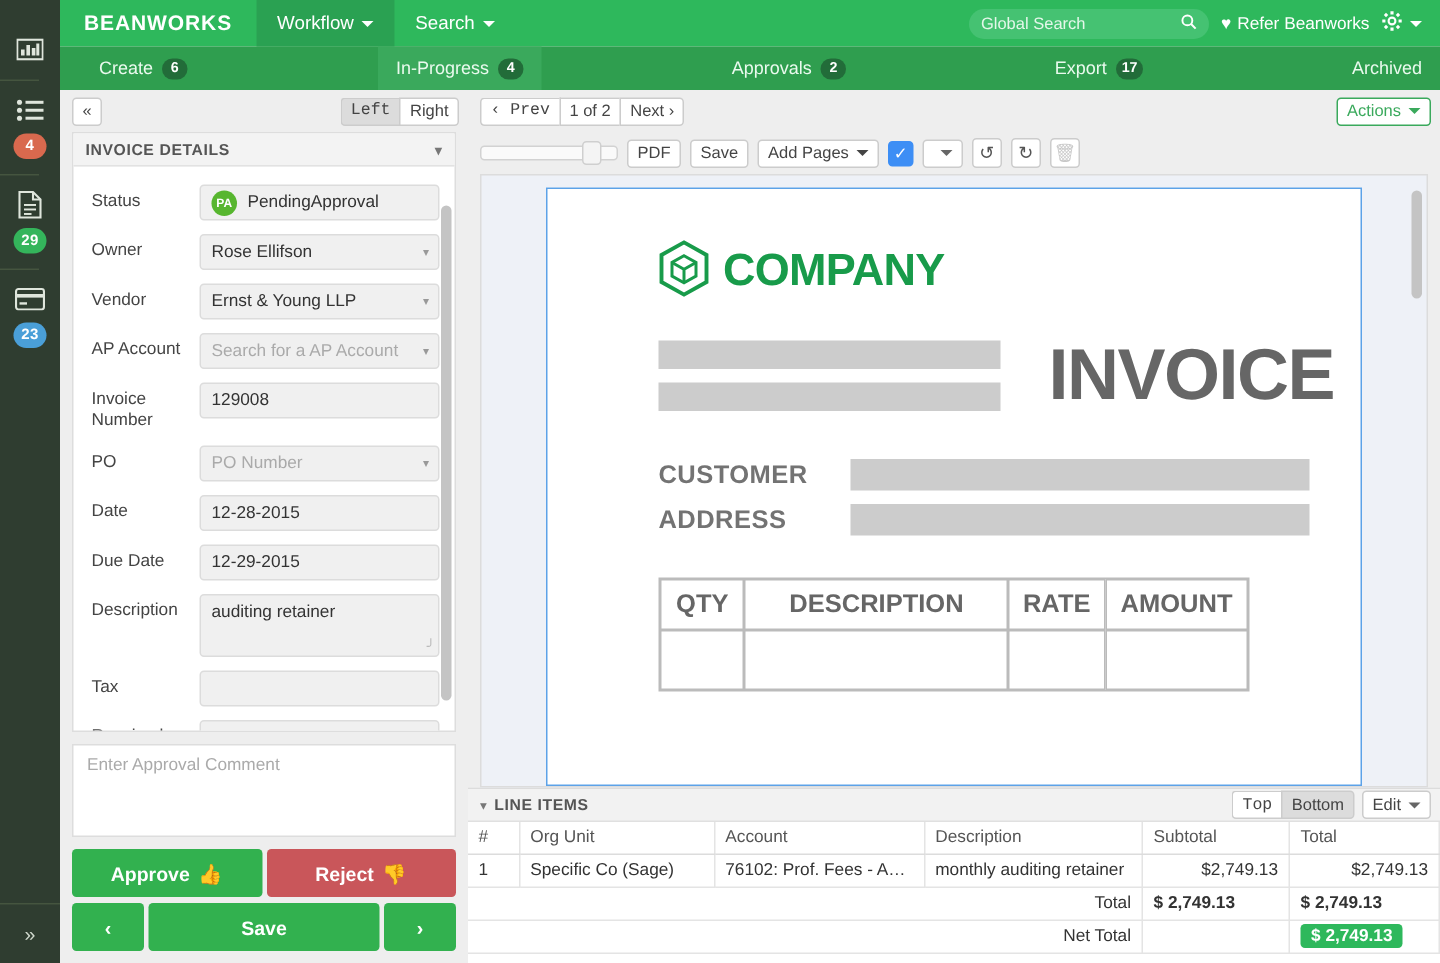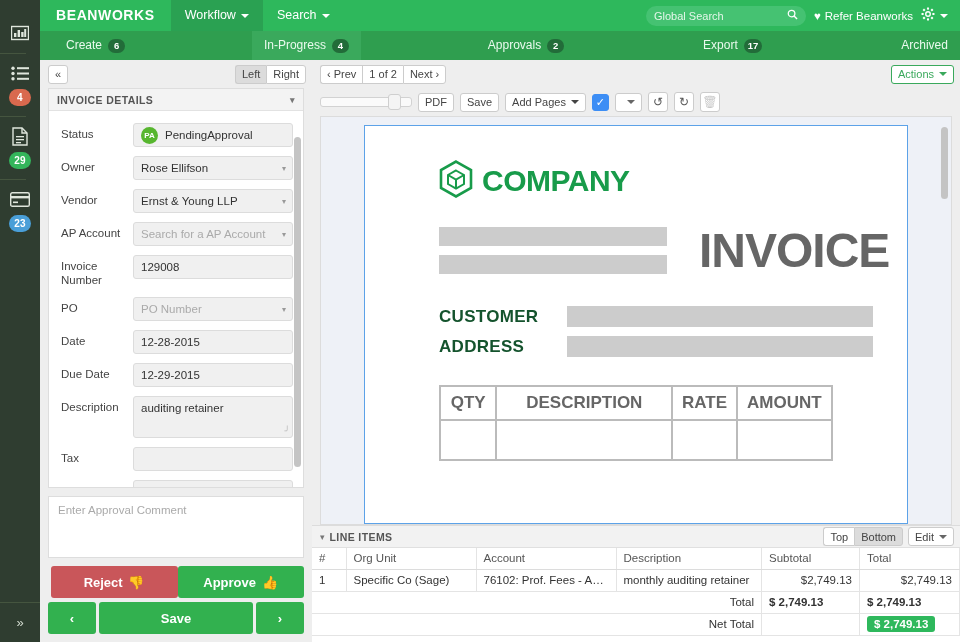--- a/index.html
+++ b/index.html
@@ -94,21 +94,21 @@
   }
   .btn {
     border: 1px solid #ccc; background: #fff; border-radius: 3px;
     font-size: 11.5px; color: #444; height: 20px; padding: 0 7px;
     display: flex; align-items: center; justify-content: center; white-space: nowrap;
   }
   .btn.sm { height: 19px; padding: 0 6px; font-size: 11px; }
   .btn.active { background: #dcdcdc; }
   .btn-group { display: flex; }
   .btn-group .btn { border-radius: 0; border-right-width: 0; }
-  .btn-group .btn:first-child { border-radius: 3px 0 0 3px; }
+  .btn-group .btn:first-child { border-radius: 3px 0 0 3px; font-family: Liberation Mono, monospace; }
   .btn-group .btn:last-child { border-radius: 0 3px 3px 0; border-right-width: 1px; }
 
   .lp-card {
     background: #fff; border: 1px solid #ddd; margin: 0 8px; flex: 1;
     display: flex; flex-direction: column; min-height: 0; position: relative;
   }
   .lp-head {
     height: 22px; background: #f3f3f3; border-bottom: 1px solid #e2e2e2;
     display: flex; align-items: center; padding: 0 8px; font-size: 10.5px;
     font-weight: bold; color: #555; letter-spacing: .4px; flex: 0 0 22px;
@@ -178,21 +178,21 @@
     width: 544px; background: #fff; border: 1px solid #5ca2e8; margin-top: 8px;
     padding: 22px 26px; position: relative;
   }
   .doc-logo { display: flex; align-items: center; gap: 9px; margin: 12px 0 26px 48px; }
   .doc-logo .name { font-size: 30px; font-weight: bold; color: #189b4a; letter-spacing: -.5px; }
   .doc-head { display: flex; align-items: center; margin: 0 0 32px 48px; }
   .doc-bars { display: flex; flex-direction: column; gap: 9px; }
   .bar { width: 228px; height: 19px; background: #cccccc; }
   .doc-title { font-size: 48px; font-weight: bold; color: #666; letter-spacing: -1px; margin-left: 32px; line-height: .9; }
   .doc-field { display: flex; align-items: center; margin: 0 0 9px 48px; }
-  .doc-field .lab { width: 128px; font-size: 17px; font-weight: bold; color: #14532d; letter-spacing: .3px; }
+  .doc-field .lab { width: 128px; font-size: 17px; font-weight: bold; color: #737373; letter-spacing: .3px; }
   .doc-field .val { flex: 1; height: 21px; background: #cccccc; margin-right: 8px; }
   .doc-table { margin: 28px 48px 0 48px; border: 1px solid #bbb; display: table; width: calc(100% - 96px); }
   .dt-row { display: table-row; }
   .dt-c { display: table-cell; border: 1px solid #bbb; height: 34px; vertical-align: middle;
           text-align: center; font-size: 17px; font-weight: bold; color: #666; }
   .dt-row.body .dt-c { height: 40px; }
   .c-qty { width: 78px; } .c-desc { width: 240px; } .c-rate { width: 84px; } .c-amt { width: 116px; }
   .vscroll2 { position: absolute; right: 3px; top: 10px; width: 7px; height: 72px; background: #c4c4c4; border-radius: 4px; }
 
   
@@ -463,27 +463,27 @@
               </div>
           </div>
         </div>
 
         <div class="comment-card">
           <span>Enter Approval Comment</span>
         </div>
 
         <div class="actions">
           <div class="arow">
+            <div class="bigbtn approve">
+              <span>Approve</span>
+              <span>👍</span>
+            </div>
             <div class="bigbtn reject">
               <span>Reject</span>
               <span>👎</span>
-            </div>
-            <div class="bigbtn approve">
-              <span>Approve</span>
-              <span>👍</span>
             </div>
           </div>
           <div class="navrow">
             <div class="bigbtn navbtn">
               <span>‹</span>
             </div>
             <div class="bigbtn savebtn">Save</div>
             <div class="bigbtn navbtn">
               <span>›</span>
             </div>

